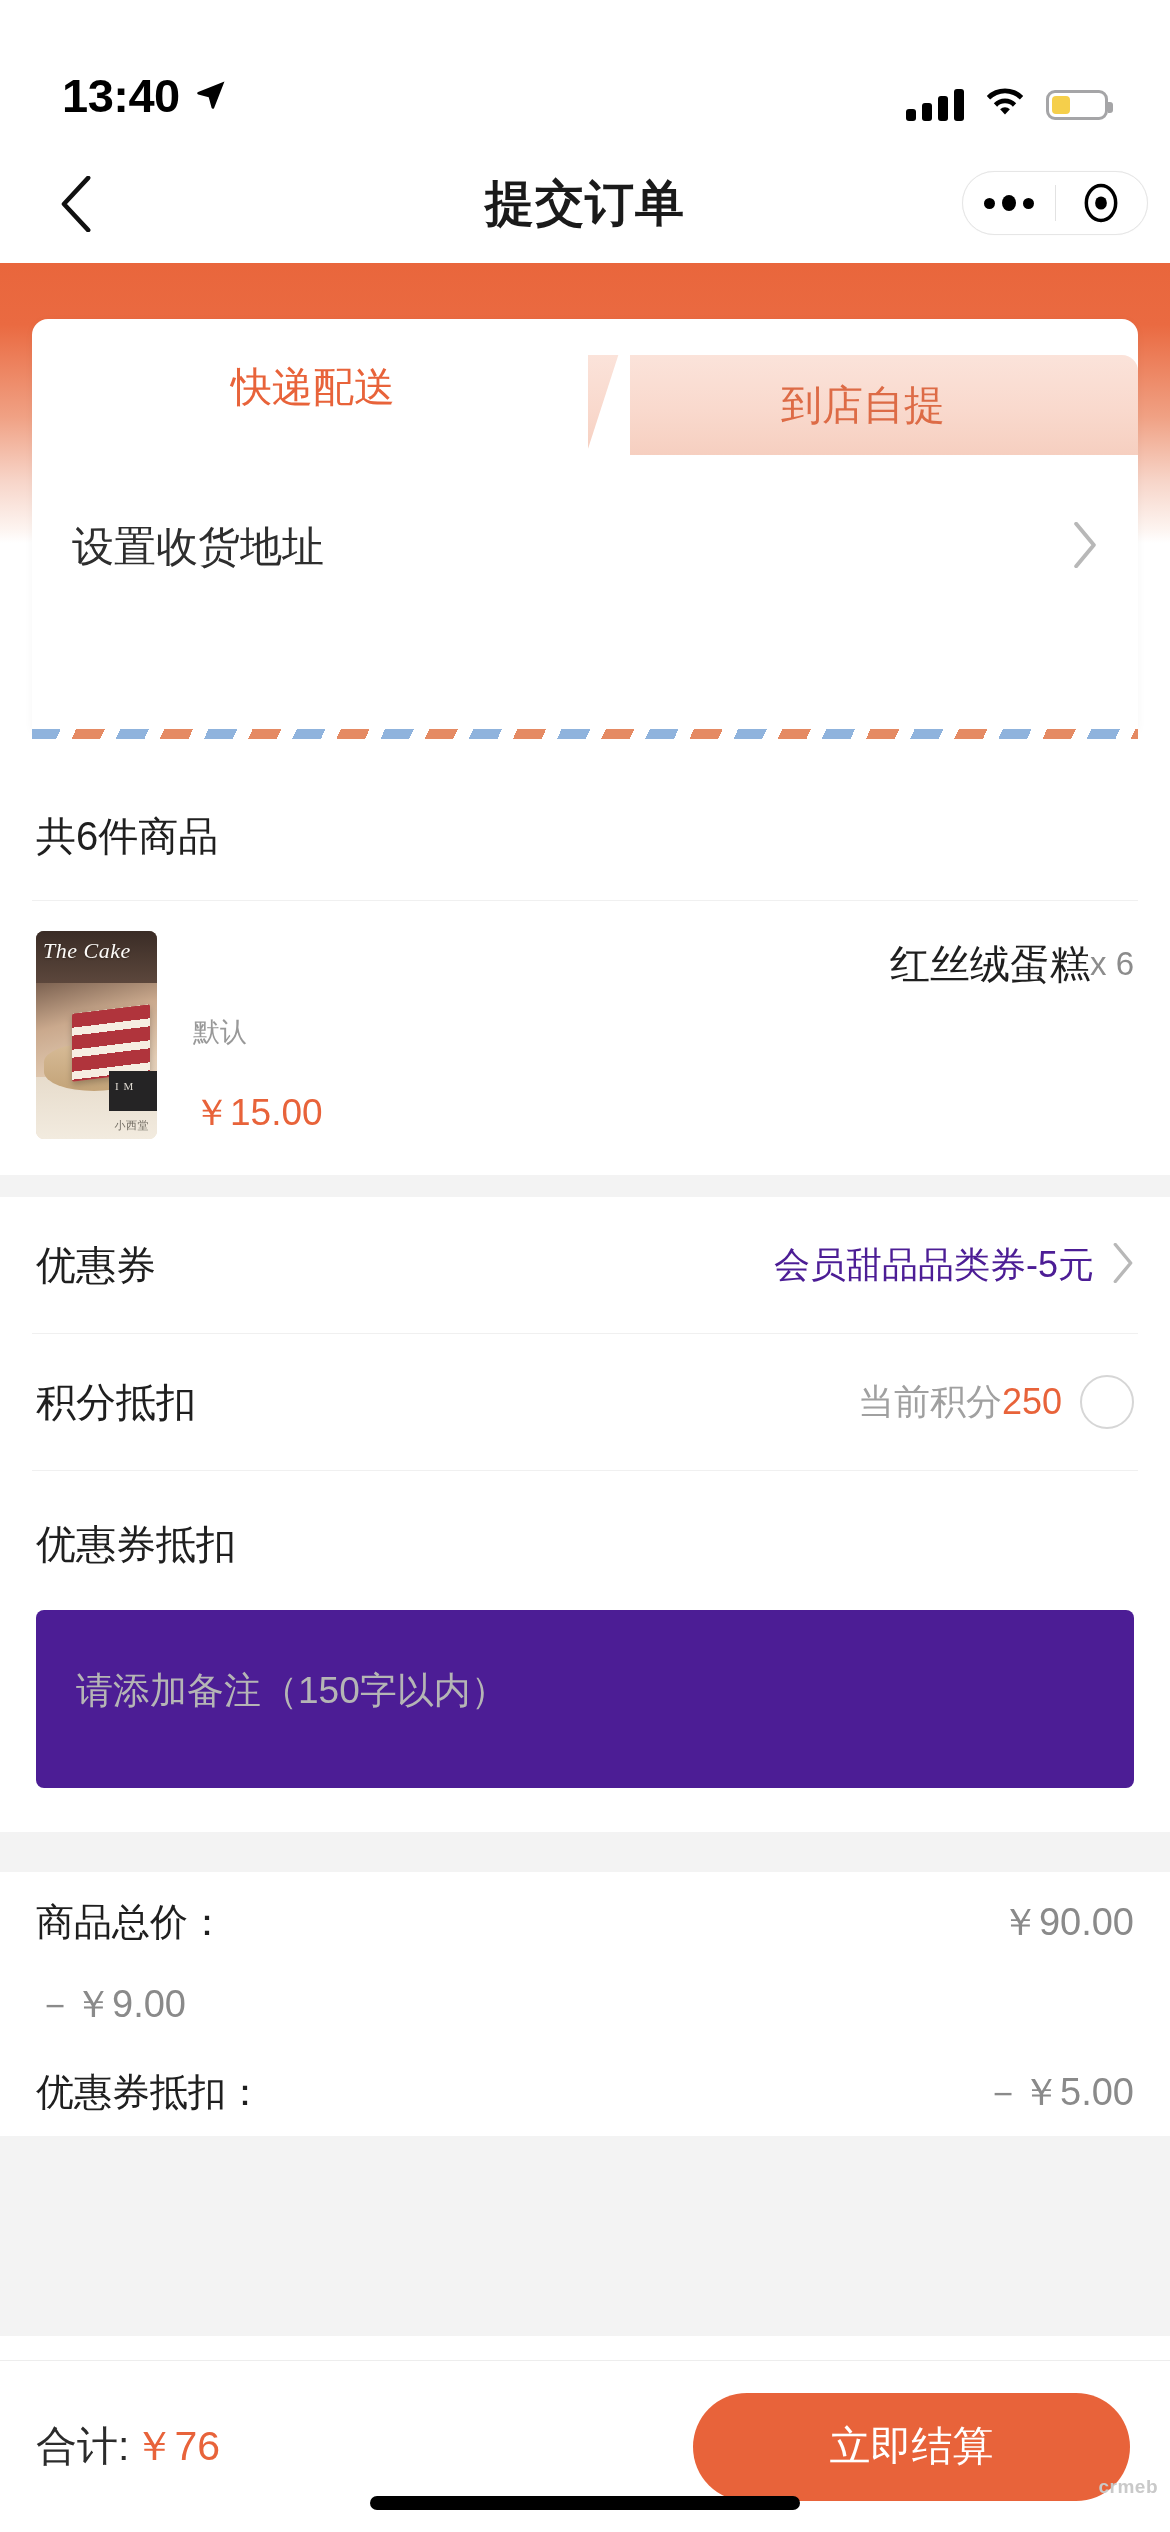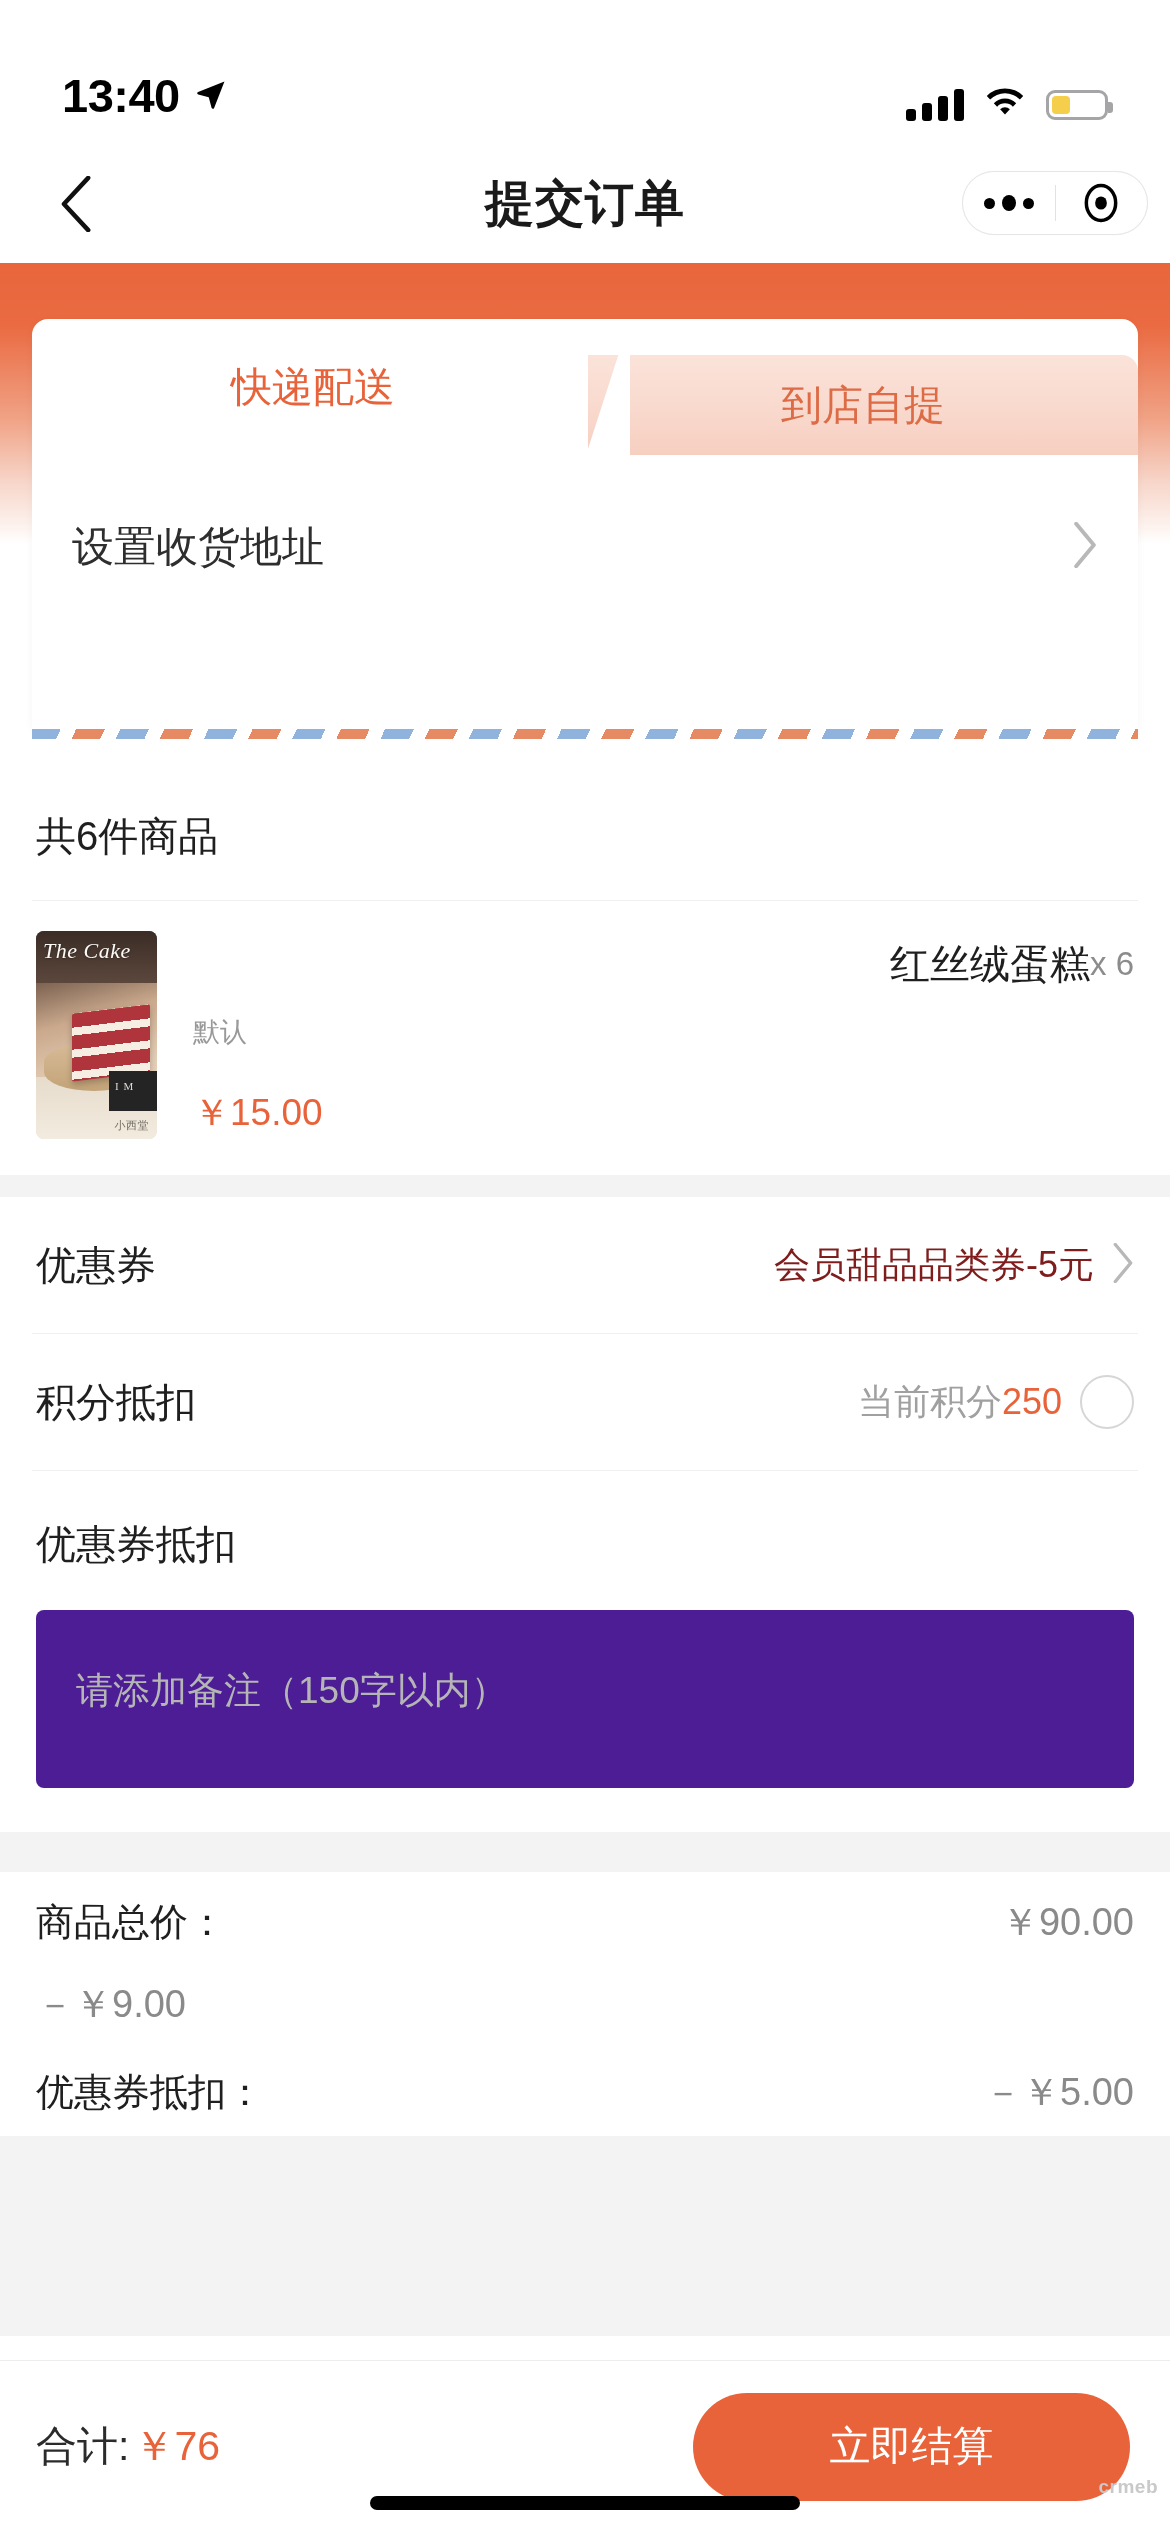--- a/index.html
+++ b/index.html
@@ -184,21 +184,21 @@
   .p-spec { font-size: 27px; color: #999; margin-top: 22px; }
   .p-price { font-size: 37px; color: #e8633a; margin-top: 38px; }
   .p-qty { font-size: 33px; color: #8c8c8c; padding-top: 14px; white-space: nowrap; }
 
   .row {
     display: flex; align-items: center; justify-content: space-between;
     padding: 0 36px; height: 136px;
   }
   .row-label { font-size: 40px; color: #1f1f1f; }
   .row-right { display: flex; align-items: center; gap: 18px; }
-  .row-value { font-size: 36px; color: #7f1d1d; }
+  .row-value { font-size: 36px; color: #4c1d95; }
   .pts-label { font-size: 36px; color: #a0a0a0; }
   .pts-num { font-size: 36px; color: #e8633a; }
   .radio {
     width: 54px; height: 54px; border: 2px solid #d6d6d6;
     border-radius: 50%; background: #fff;
   }
 
   .notes-title { font-size: 40px; color: #1f1f1f; padding: 46px 36px 0 36px; }
   .notes-box {
     margin: 38px 36px 44px 36px; background: #4c1d95; border-radius: 8px;

